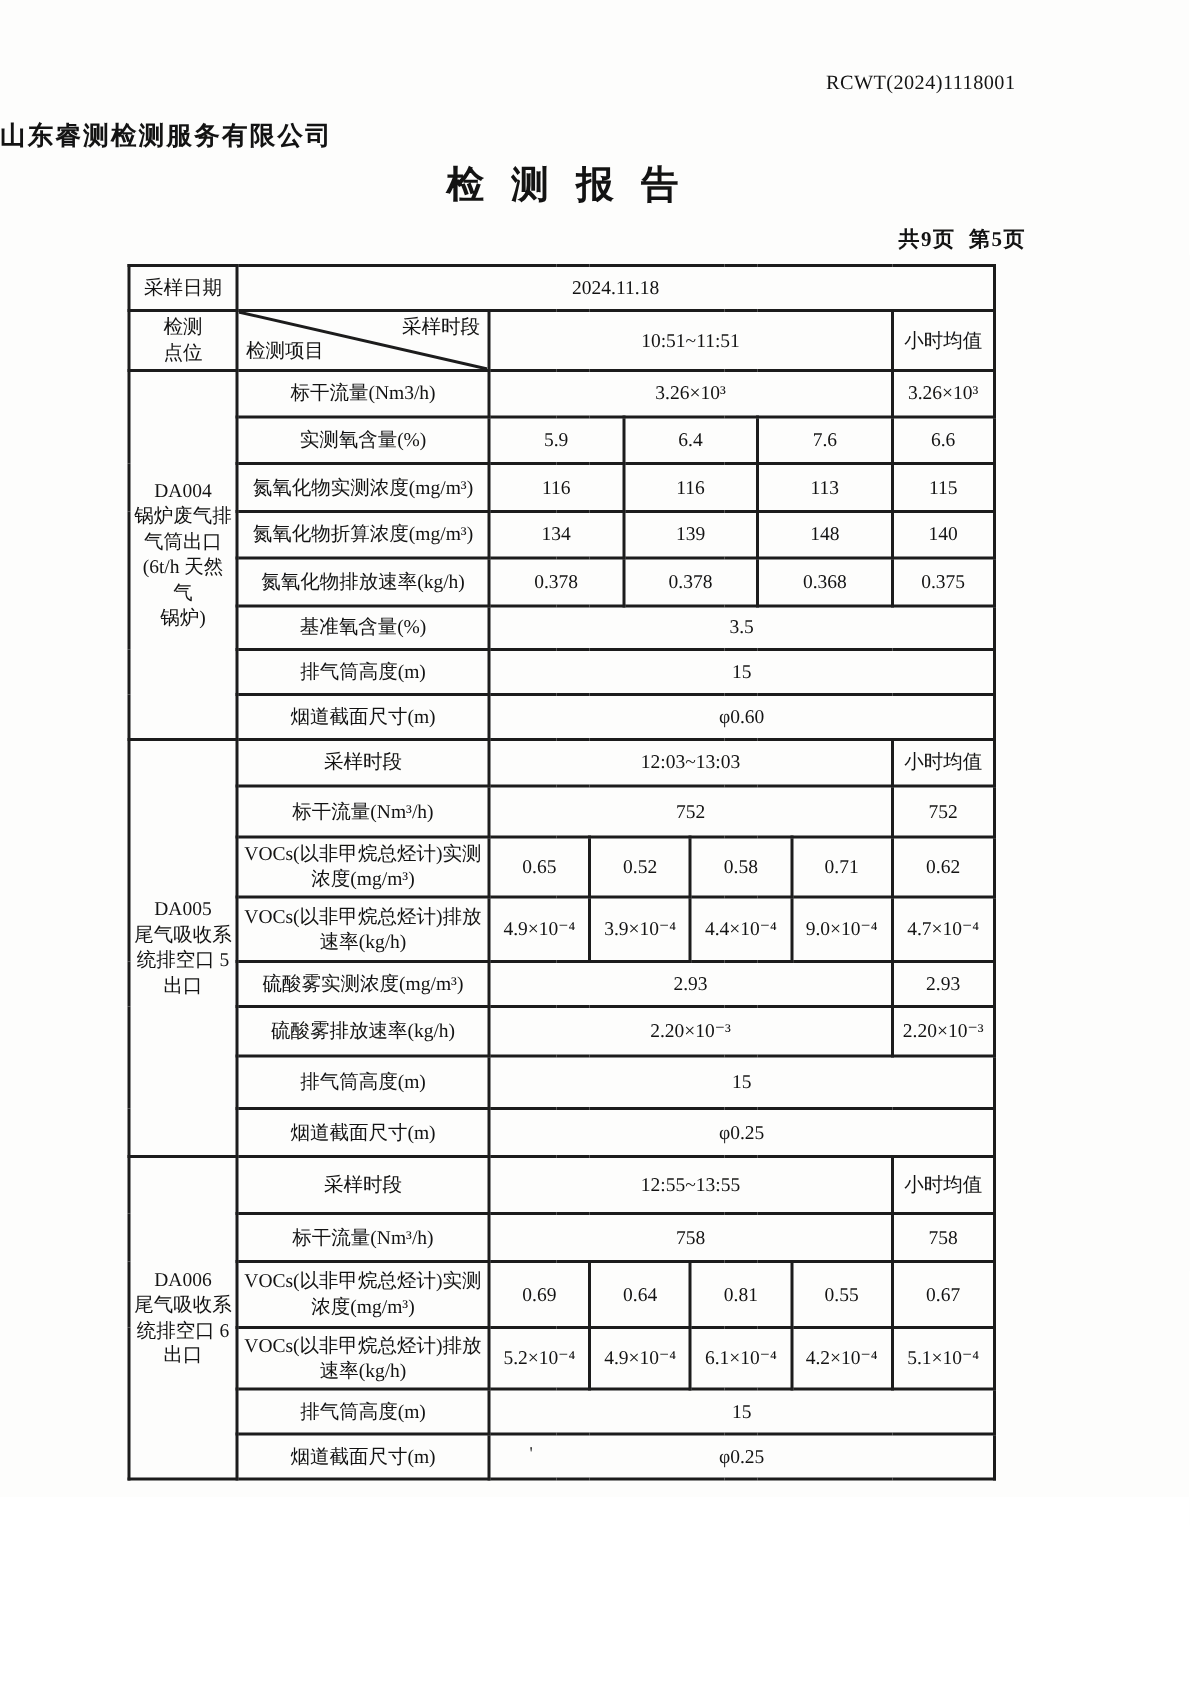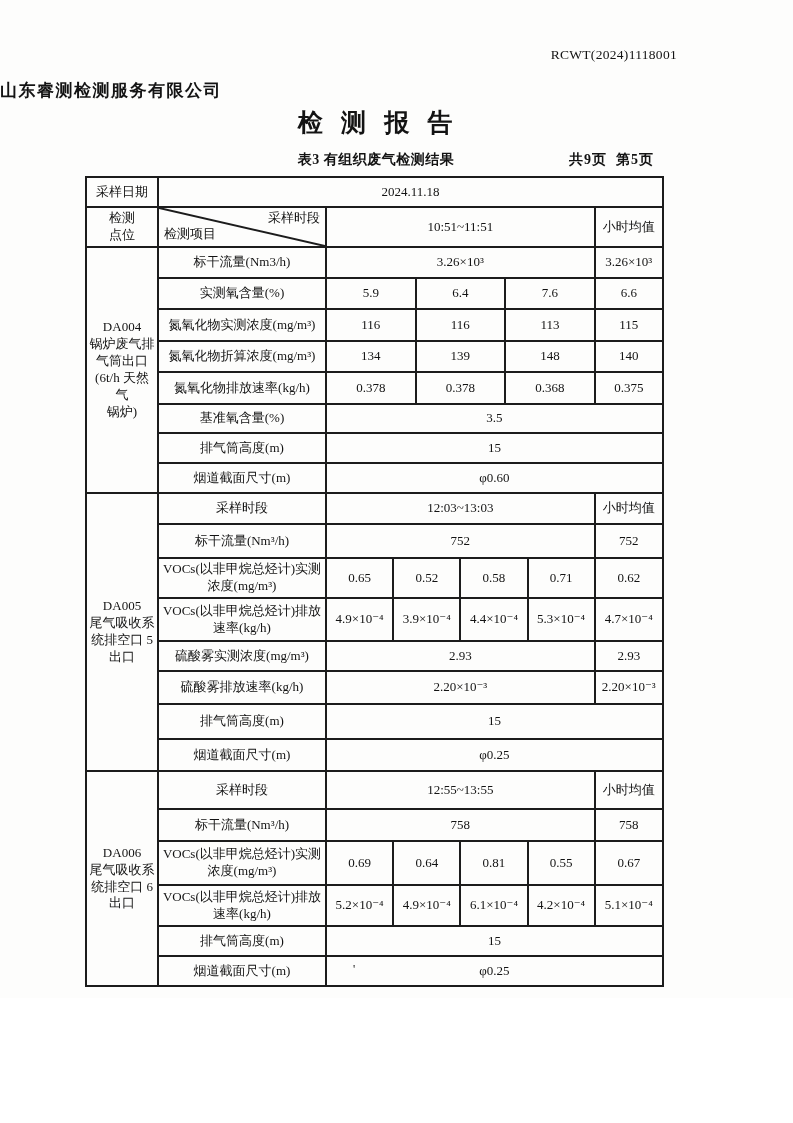--- a/index.html
+++ b/index.html
@@ -51,21 +51,21 @@
   }
   .caption {
     position: absolute;
     left: 0;
     width: 752px;
     text-align: center;
     letter-spacing: 0.5px;
   }
   .pagination {
     position: absolute;
-    right: 139px;
+    right: 109px;
     white-space: pre;
     letter-spacing: 1px;
   }
   table.results {
     position: absolute;
     left: 85px;
     top: 176px;
     width: 577px;
     border-collapse: collapse;
     table-layout: fixed;
@@ -96,21 +96,20 @@
 </head>
 <body>
 
 <div class="page">
 
   <div class="report-no">RCWT(2024)1118001</div>
   <div class="company">山东睿测检测服务有限公司</div>
   <div class="title">检 测 报 告</div>
 
   <div class="caption-row">
-    <span class="caption">表3 有组织废气检测结果</span>
     <span class="pagination">共9页  第5页</span>
   </div>
 
   <table class="results">
     <colgroup>
       <col style="width:72px">
       <col style="width:168px">
       <col style="width:22.4px">
         <col style="width:22.4px">
         <col style="width:22.4px">
@@ -217,21 +216,21 @@
         <td colspan="3">0.52</td>
         <td colspan="3">0.58</td>
         <td colspan="3">0.71</td>
         <td>0.62</td>
       </tr>
       <tr style="height:43px">
         <td>VOCs(以非甲烷总烃计)排放速率(kg/h)</td>
         <td colspan="3">4.9×10⁻⁴</td>
         <td colspan="3">3.9×10⁻⁴</td>
         <td colspan="3">4.4×10⁻⁴</td>
-        <td colspan="3">5.3×10⁻⁴</td>
+        <td colspan="3">9.0×10⁻⁴</td>
         <td>4.7×10⁻⁴</td>
       </tr>
       <tr style="height:30px">
         <td>硫酸雾实测浓度(mg/m³)</td>
         <td colspan="12">2.93</td>
         <td>2.93</td>
       </tr>
       <tr style="height:33px">
         <td>硫酸雾排放速率(kg/h)</td>
         <td colspan="12">2.20×10⁻³</td>

